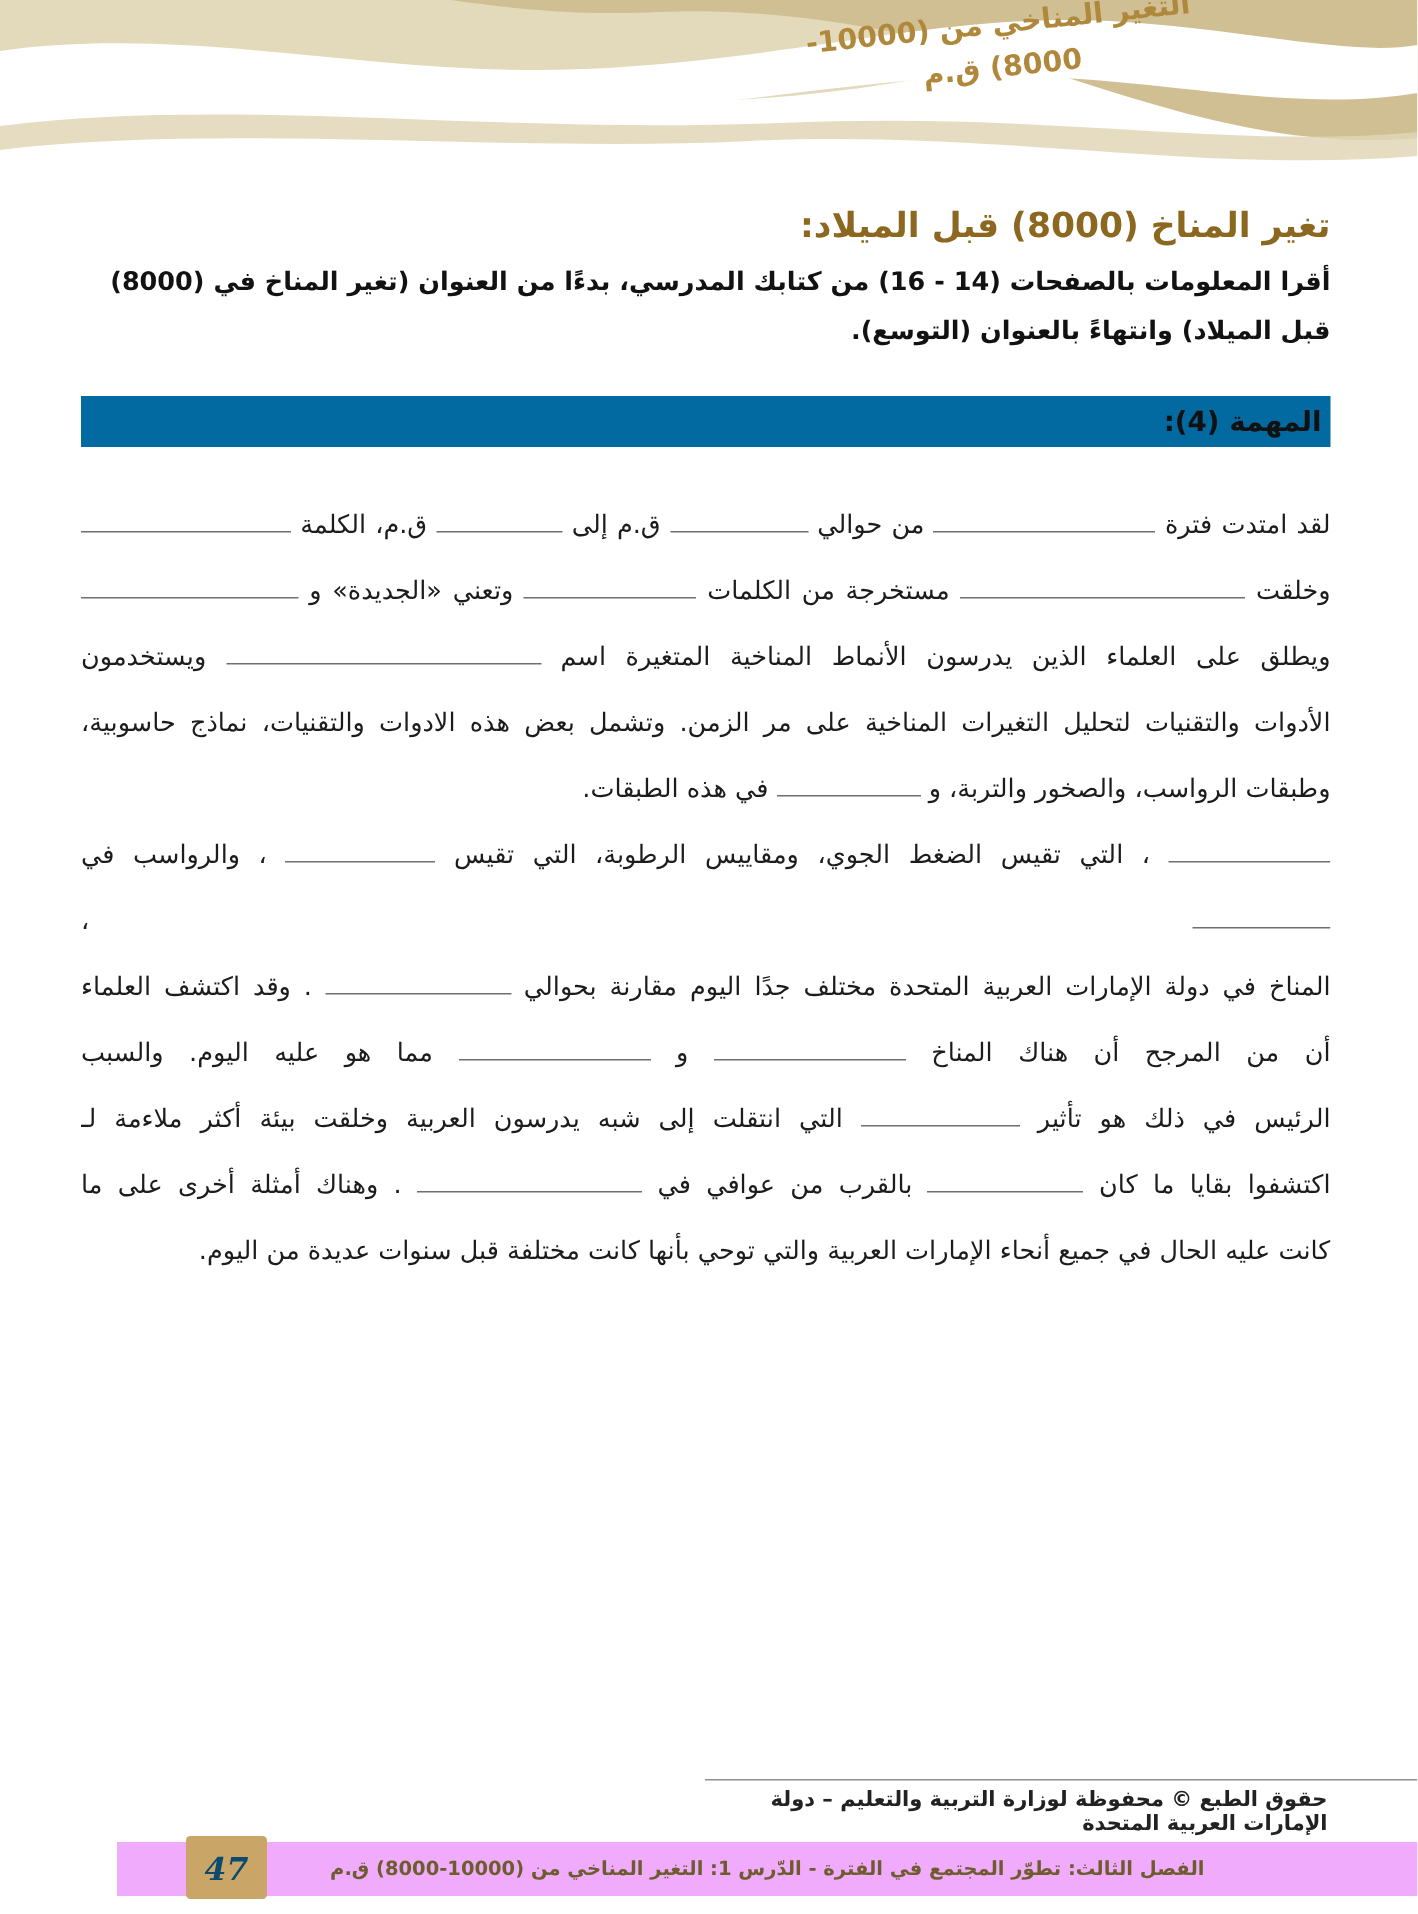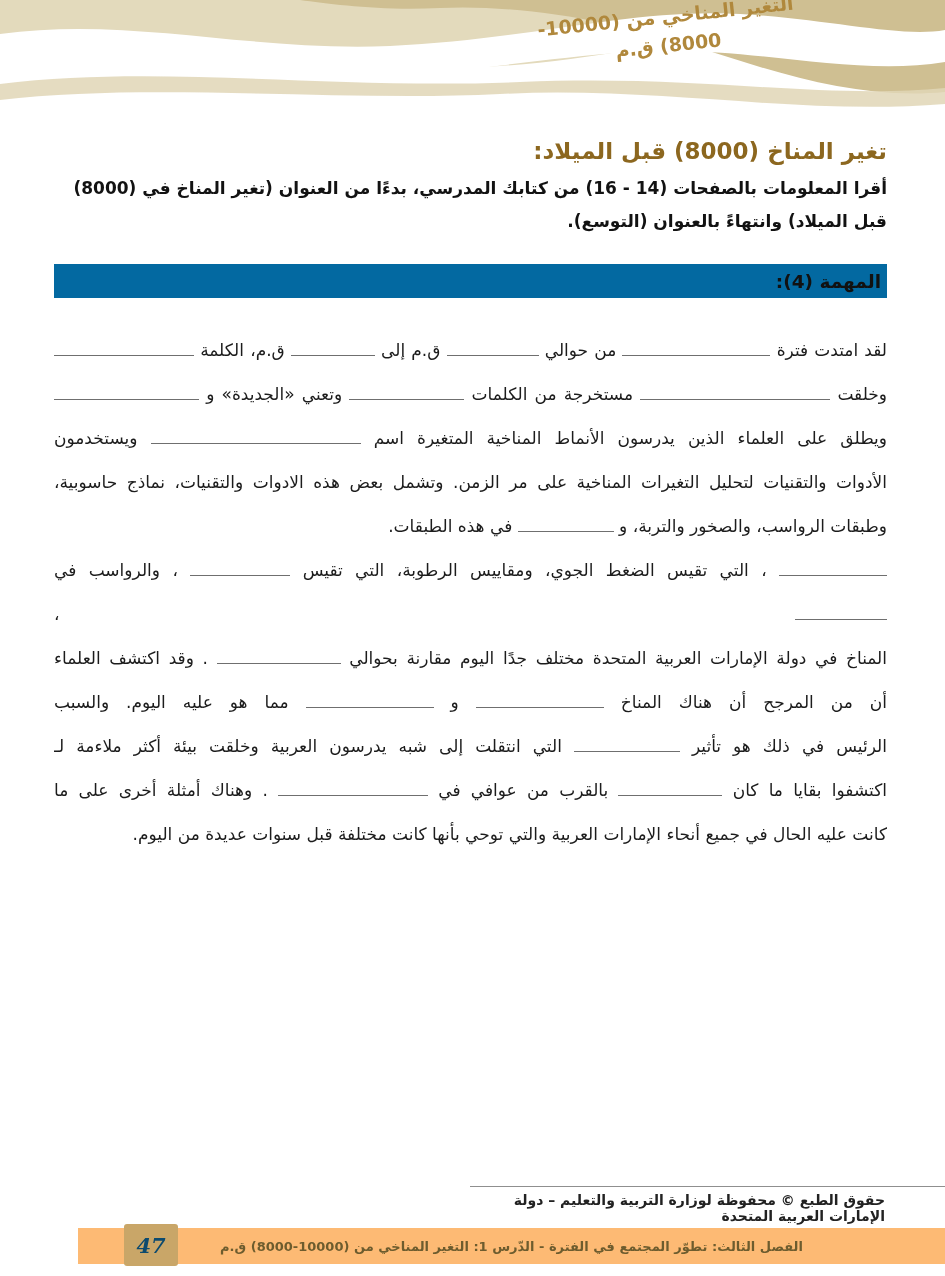--- a/index.html
+++ b/index.html
@@ -44,21 +44,21 @@
     border-bottom:1px solid #6f6f6f; vertical-align:baseline;
   }
   
   .footer { position:absolute; left:0; right:0; bottom:12px; }
   .copyright {
     direction:rtl; text-align:right; font-size:14px; font-weight:bold;
     color:#222; margin-left:470px; border-top:1px solid #8f8f8f;
     padding:5px 60px 4px 0;
   }
   .bar {
-    margin-left:78px; height:36px; background:#fdba74;
+    margin-left:78px; height:36px; background:#f0abfc;
     display:flex; align-items:center; justify-content:center; direction:rtl;
   }
   .chapter { font-size:13px; color:#6d5c2e; font-weight:bold; }
   .page-box {
     position:absolute; left:88px; bottom:-2px; width:54px; height:42px;
     background:#c9a668; border-radius:3px;
     display:flex; align-items:center; justify-content:center;
     font-family:"DejaVu Serif", serif; font-style:italic; font-weight:bold;
     font-size:21px; color:#0c4a6e;margin-left:36px;
   }

